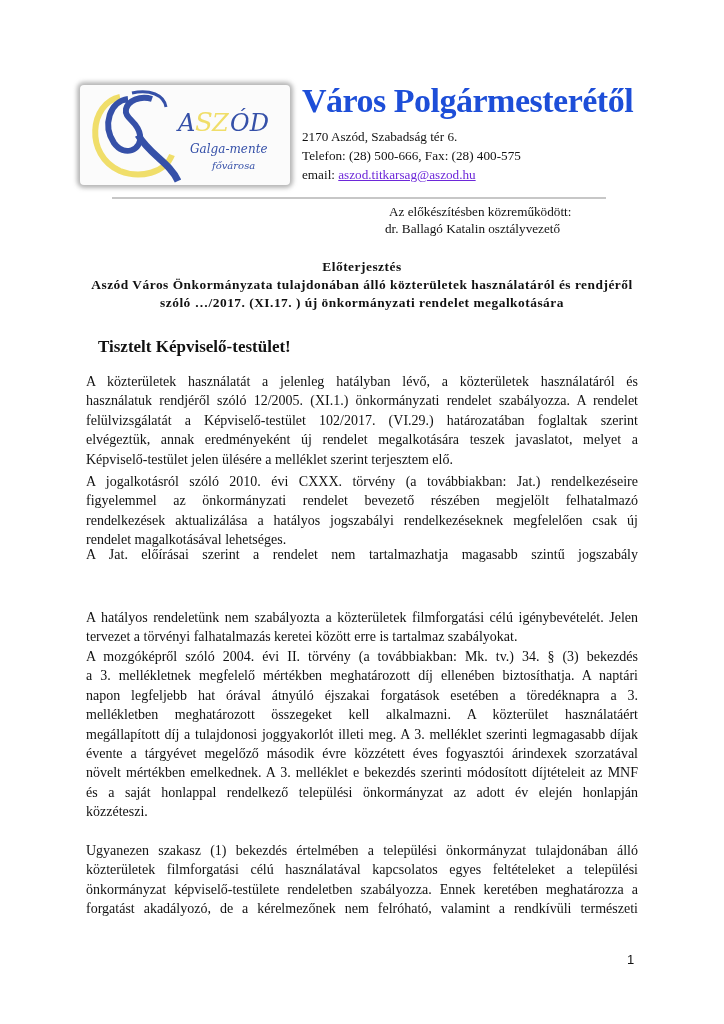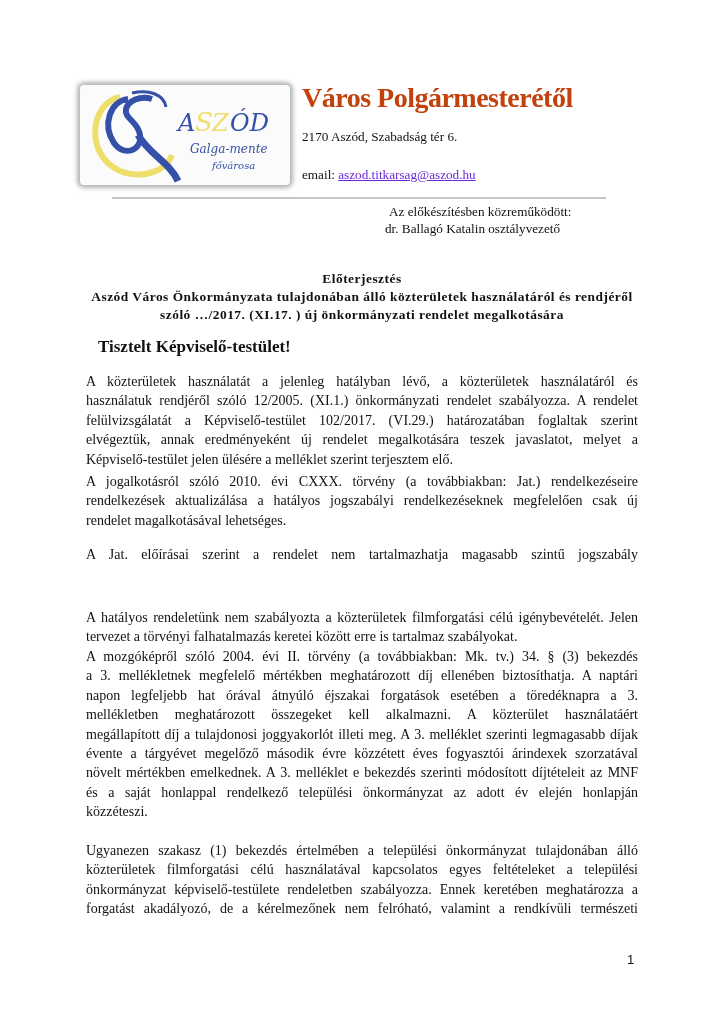--- a/index.html
+++ b/index.html
@@ -5,36 +5,36 @@
   html, body { margin: 0; padding: 0; background: #ffffff; }
   body { width: 724px; height: 1024px; position: relative; overflow: hidden;
          font-family: "Liberation Serif", "DejaVu Serif", serif; color: #111; }
   .page { position: absolute; left: 0; top: 0; width: 724px; height: 1024px; }
 
   
   .logo-box { position: absolute; left: 80px; top: 85px; width: 210px; height: 100px;
               background: #fbfbfb; border-radius: 4px;
               box-shadow: 0 0 4px 3px rgba(120,120,120,0.55); }
   .logo-box svg { position: absolute; left: 0; top: 0; }
-  .header-title { position: absolute; left: 302px; top: 82px; font-size: 28px; font-weight: bold;
-                  letter-spacing: -0.5px; color: #c2410c; }
+  .header-title { position: absolute; left: 302px; top: 82px; font-size: 34px; font-weight: bold;
+                  letter-spacing: -0.5px; color: #1d4ed8; }
   .header-line { position: absolute; left: 302px; font-size: 13.2px; color: #111; }
   .addr { top: 129px; }
   .phone { top: 148px; }
   .email { top: 167px; }
   .email a { color: #6d28d9; text-decoration: underline; }
   .hr { position: absolute; left: 112px; top: 197px; width: 494px; height: 2px; background: #c7c7c7; }
 
   .contrib { position: absolute; font-size: 13.2px; }
   .contrib1 { left: 389px; top: 204px; }
   .contrib2 { left: 385px; top: 221px; }
 
   
   .title-block { position: absolute; left: 86px; width: 552px; text-align: center; font-weight: bold;
-                 font-size: 13.4px; letter-spacing: 0.5px; margin-top: 12px; }
+                 font-size: 13.4px; letter-spacing: 0.5px; }
   .t1 { top: 259px; }
   .t2 { top: 277px; }
   .t3 { top: 295px; }
 
   .salutation { position: absolute; left: 86px; top: 337px; font-weight: bold; font-size: 17px; margin-left: 12px; }
 
   .para { position: absolute; left: 86px; width: 552px; font-size: 14px; line-height: 19.4px;
           text-align: justify; }
   .para .ln { display: block; text-align: justify; text-align-last: justify; white-space: nowrap; height: 19.4px; }
   .para .ln.last { text-align-last: left; }
@@ -63,20 +63,21 @@
       <text x="115" y="46" font-family="DejaVu Serif, serif" font-style="italic" font-size="26" fill="#f0de6a">S</text>
       <text x="132" y="46" font-family="DejaVu Serif, serif" font-style="italic" font-size="24" fill="#f0de6a">Z</text>
       <text x="150" y="46" font-family="DejaVu Serif, serif" font-style="italic" font-size="24" fill="#3550a8">ÓD</text>
       <text x="110" y="68" font-family="DejaVu Serif, serif" font-style="italic" font-size="12" fill="#3550a8">Galga-mente</text>
       <text x="132" y="84" font-family="DejaVu Serif, serif" font-style="italic" font-size="10" fill="#3550a8">fővárosa</text>
     </svg>
   </div>
 
   <div class="header-title">Város Polgármesterétől</div>
   <div class="header-line addr">2170 Aszód, Szabadság tér 6.</div>
+  <div class="header-line phone">Telefon: (28) 500-666, Fax: (28) 400-575</div>
   <div class="header-line email">
     <span>email: </span><a>aszod.titkarsag@aszod.hu</a>
   </div>
   <div class="hr"></div>
 
   <div class="contrib contrib1">Az előkészítésben közreműködött:</div>
   <div class="contrib contrib2">dr. Ballagó Katalin  osztályvezető</div>
 
   <div class="title-block t1">Előterjesztés</div>
   <div class="title-block t2">Aszód Város  Önkormányzata tulajdonában álló közterületek használatáról és rendjéről</div>
@@ -87,20 +88,21 @@
   <div class="para p1">
     <span class="ln">A közterületek használatát a jelenleg hatályban lévő, a közterületek használatáról és</span>
     <span class="ln">használatuk rendjéről szóló 12/2005. (XI.1.) önkormányzati rendelet szabályozza. A rendelet</span>
     <span class="ln">felülvizsgálatát a Képviselő-testület 102/2017. (VI.29.) határozatában foglaltak szerint</span>
     <span class="ln">elvégeztük,  annak eredményeként új rendelet megalkotására teszek javaslatot, melyet a</span>
     <span class="ln last">Képviselő-testület jelen ülésére a melléklet szerint  terjesztem elő.</span>
   </div>
 
   <div class="para p2">
     <span class="ln">A jogalkotásról szóló 2010. évi CXXX. törvény (a továbbiakban: Jat.) rendelkezéseire</span>
+    <span class="ln">figyelemmel az önkormányzati rendelet bevezető részében megjelölt felhatalmazó</span>
     <span class="ln">rendelkezések aktualizálása a hatályos jogszabályi rendelkezéseknek megfelelően csak új</span>
     <span class="ln last">rendelet magalkotásával lehetséges.</span>
   </div>
 
   <div class="para p3">
     <span class="ln">A Jat. előírásai szerint a rendelet nem tartalmazhatja magasabb szintű jogszabály</span>
   </div>
 
   <div class="para p4">
     <span class="ln">A hatályos rendeletünk nem szabályozta a közterületek filmforgatási célú igénybevételét.  Jelen</span>

